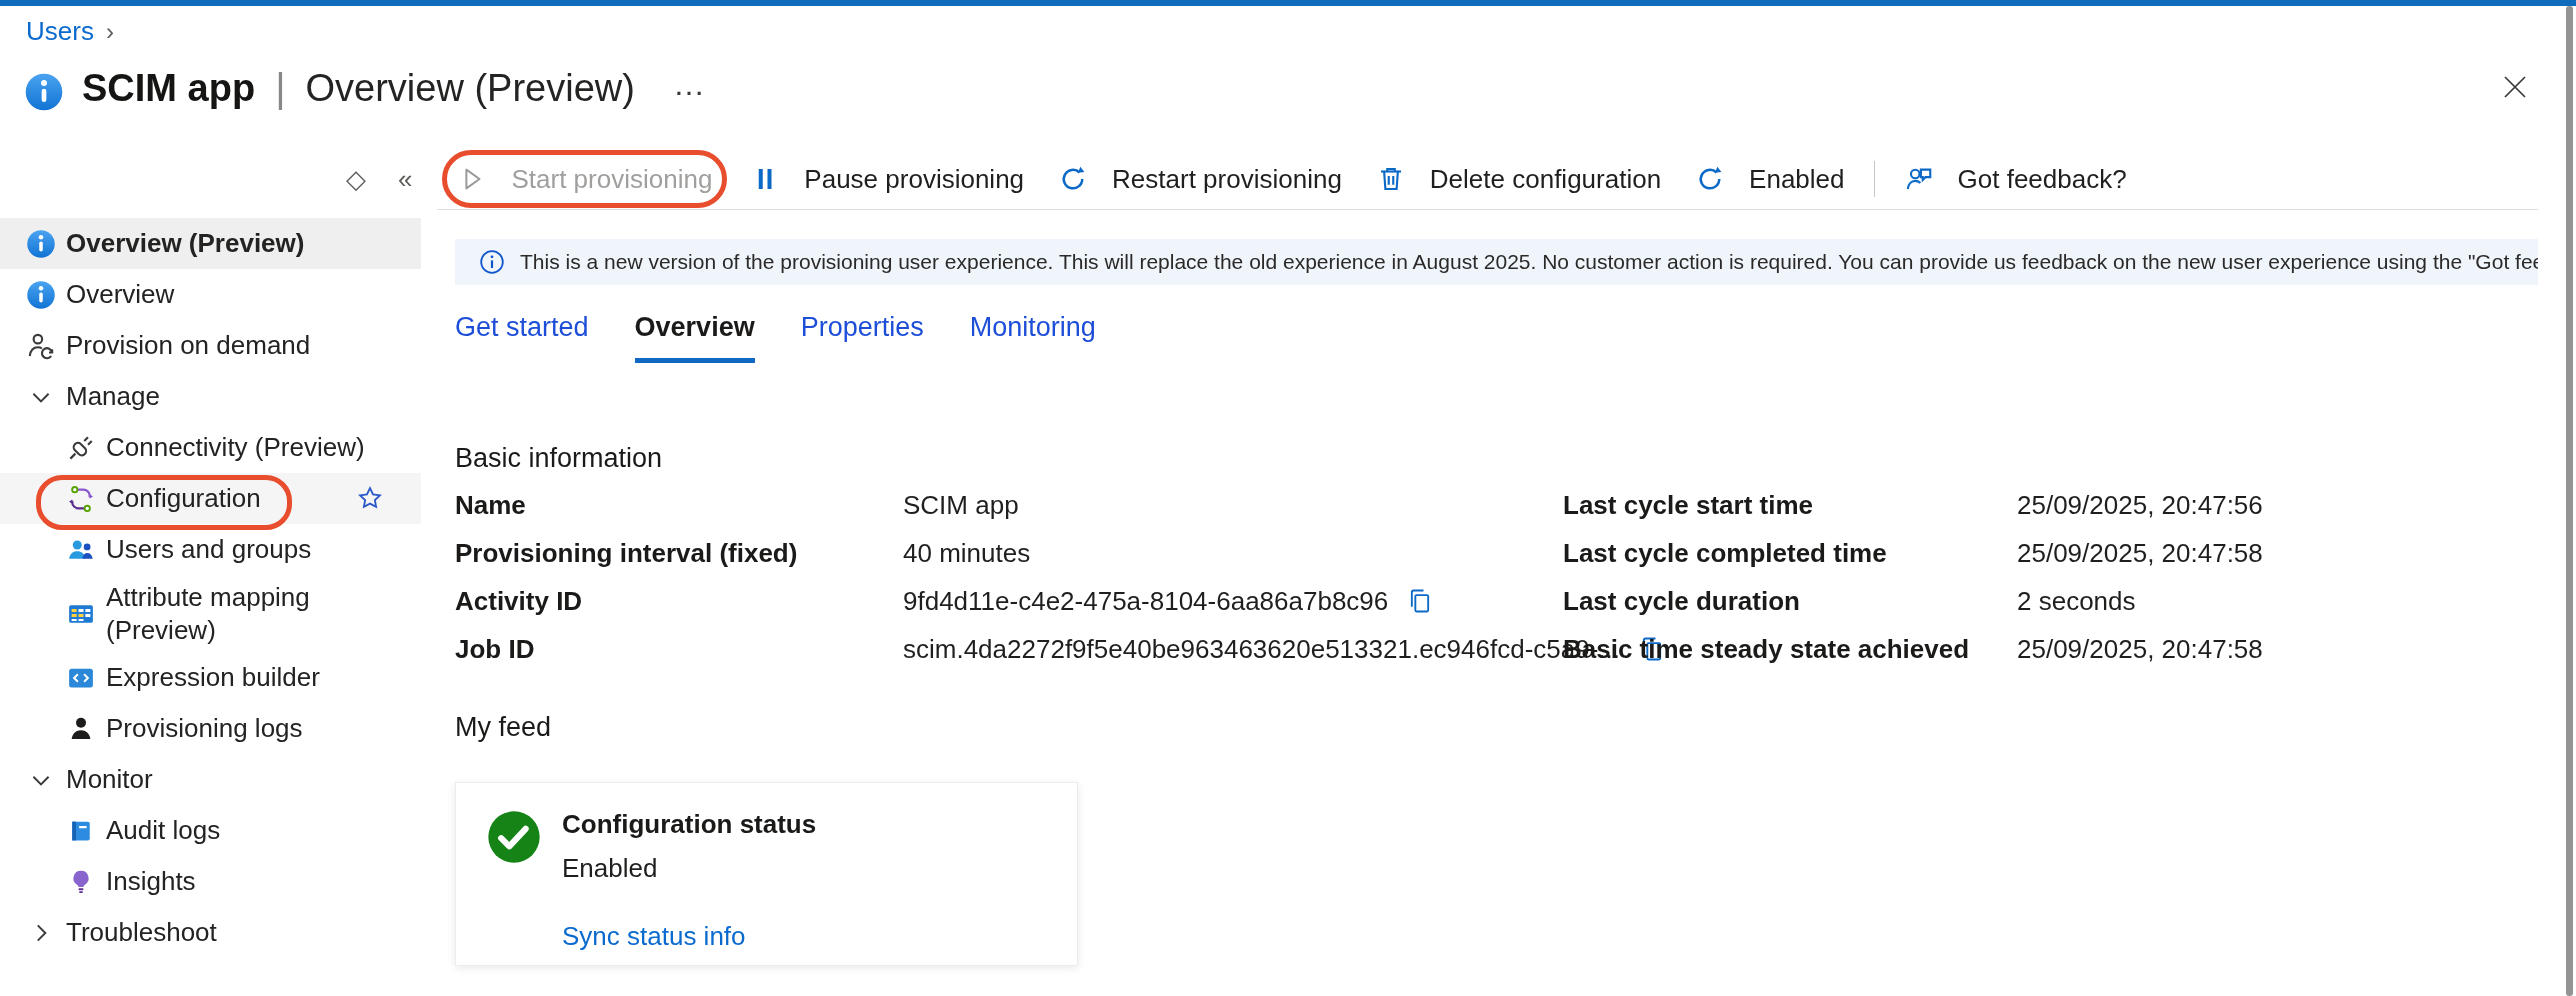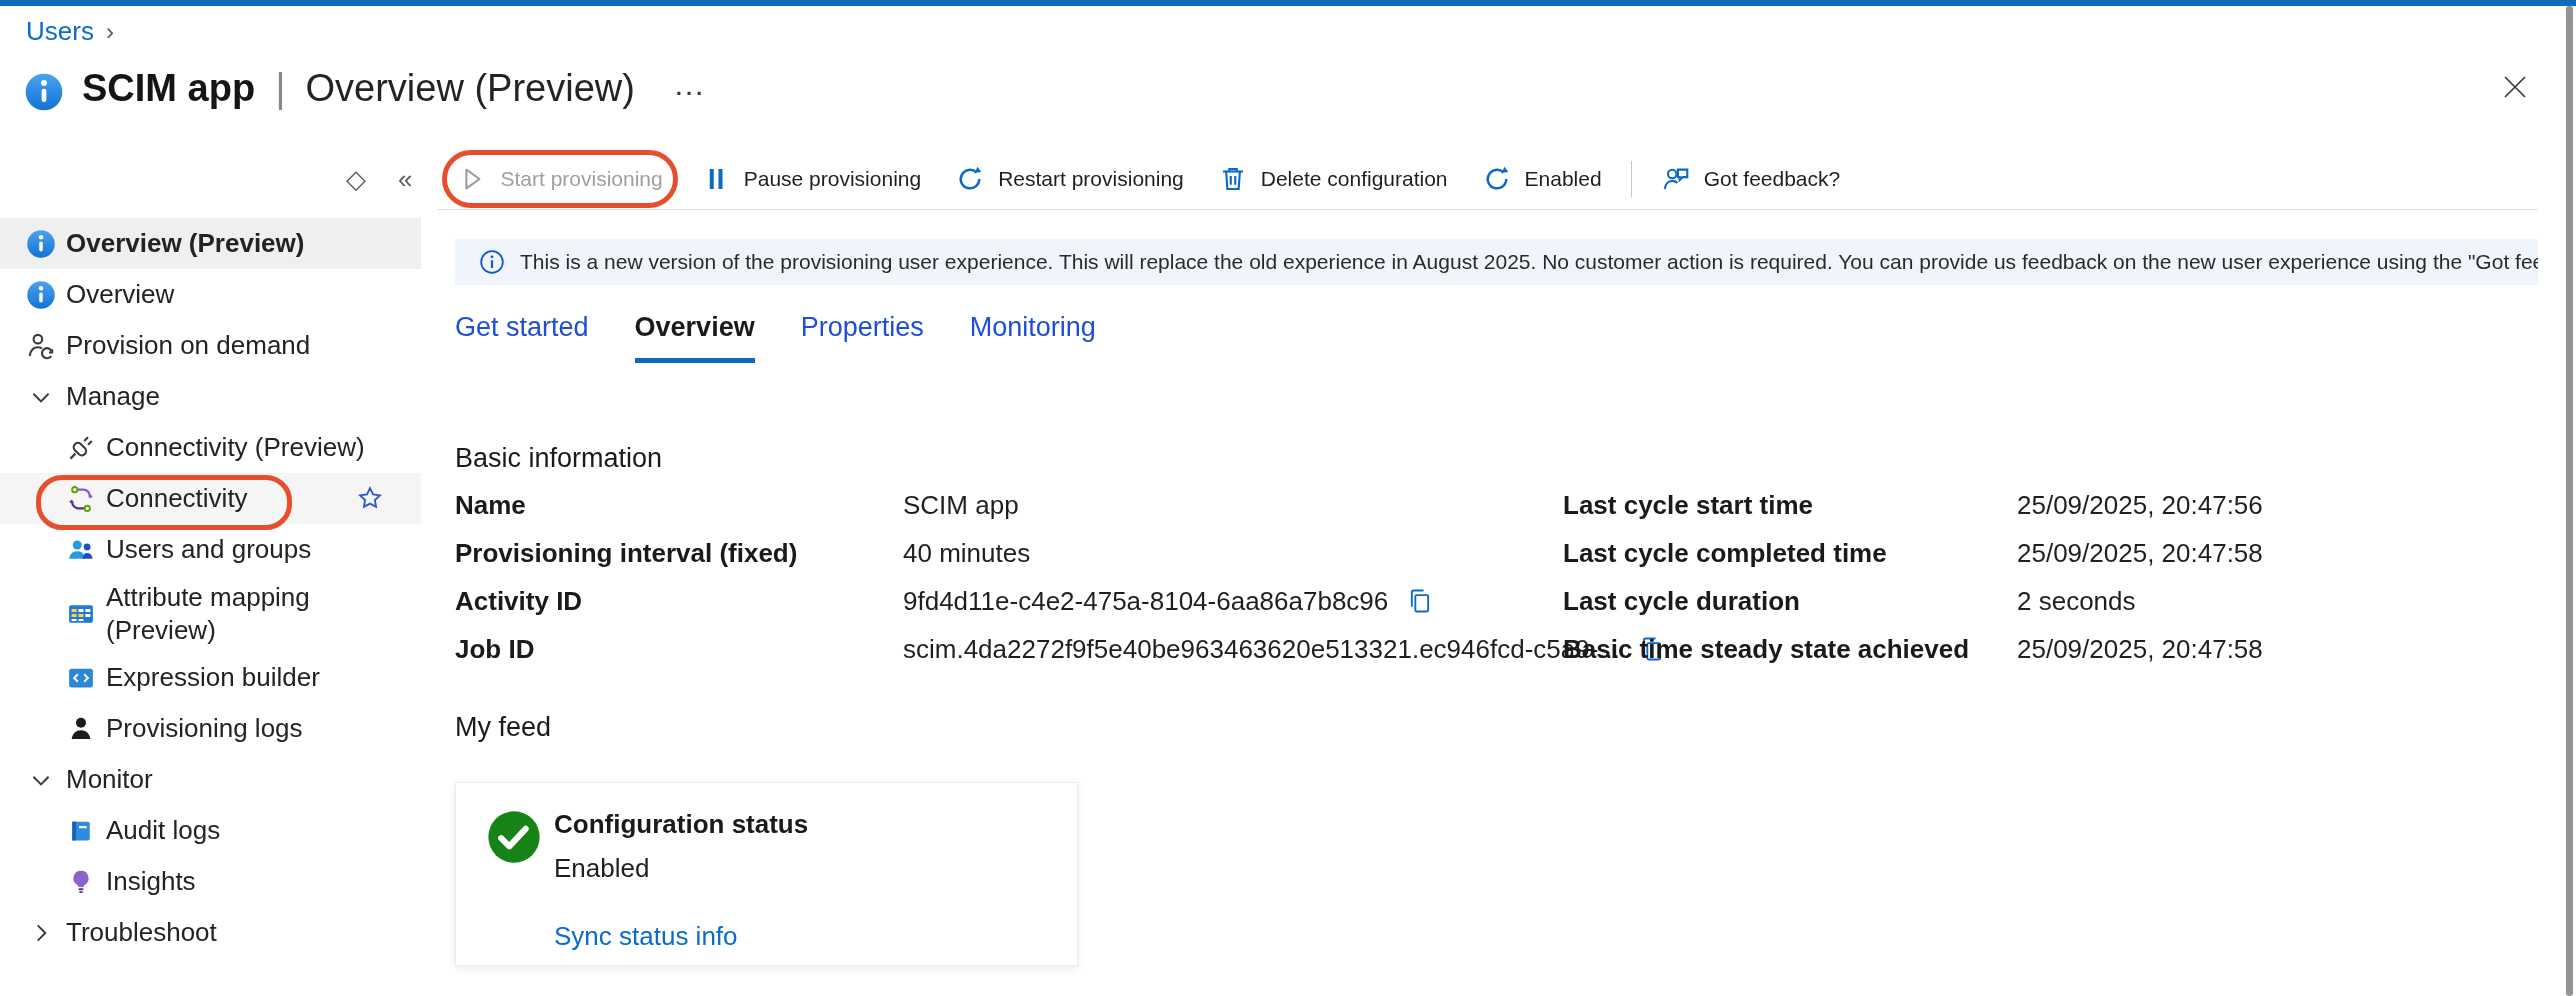--- a/index.html
+++ b/index.html
@@ -17,21 +17,21 @@
   .title-icon{width:40px;height:40px;margin-top:8px;}
   .title-main{font-size:38px;font-weight:700;color:#161514;}
   .title-sep{font-size:40px;font-weight:200;color:#8a8886;margin:0 2px;}
   .title-sub{font-size:38px;font-weight:400;color:#252423;}
   .ellipsis{font-size:32px;color:#3b3a39;margin-left:20px;margin-top:-8px;letter-spacing:2px;cursor:pointer;}
   .close-btn{position:absolute;top:72px;left:2500px;width:30px;height:30px;cursor:pointer;}
 
   
   .toolbar{position:absolute;top:150px;left:330px;height:58px;display:flex;align-items:center;}
   .tbico{padding:0 16px;color:#605e5c;font-size:26px;cursor:pointer;}
-  .tbtn{display:flex;align-items:center;gap:13px;font-size:21px;color:#201f1e;padding:0 17px;height:52px;cursor:pointer;white-space:nowrap;}
+  .tbtn{display:flex;align-items:center;gap:24px;font-size:26px;color:#201f1e;padding:0 17px;height:52px;cursor:pointer;white-space:nowrap;}
   .tbtn svg{width:30px;height:30px;flex:none;}
   .tbtn.disabled{color:#a19f9d;cursor:default;padding:0 10px;}
   .annotation-ring{border:5px solid #e84e2d;border-radius:30px;display:flex;align-items:center;margin:0 6px 0 14px;height:48px;}
   .tb-sep{width:1px;height:36px;background:#c8c6c4;margin:0 12px;}
   .toolbar-divider{position:absolute;top:209px;left:437px;width:2101px;height:1px;background:#e1dfdd;}
 
   
   .sidebar{position:absolute;top:218px;left:0;width:421px;}
   .srow{position:relative;display:flex;align-items:center;height:51px;font-size:26px;color:#242322;cursor:pointer;}
   .srow .ic{position:absolute;left:26px;width:30px;height:30px;}
@@ -63,21 +63,21 @@
   .info-col.right{left:1563px;}
   .irow{display:flex;align-items:center;height:48px;}
   .ilabel{font-size:26px;font-weight:600;color:#1b1a19;flex:none;}
   .left .ilabel{width:448px;}
   .right .ilabel{width:454px;}
   .ival{font-size:26px;color:#201f1e;display:flex;align-items:center;gap:18px;white-space:nowrap;}
   .copy-ic{width:28px;height:28px;cursor:pointer;}
 
   .card{position:absolute;top:782px;left:455px;width:623px;height:184px;background:#fff;border:1px solid #ececec;box-shadow:0 2px 8px rgba(0,0,0,.09);box-sizing:border-box;}
   .card .check{position:absolute;left:30px;top:26px;width:56px;height:56px;}
-  .card .cbody{position:absolute;left:98px;top:26px;display:flex;flex-direction:column;}
+  .card .cbody{position:absolute;left:106px;top:26px;display:flex;flex-direction:column;}
   .card-title{font-size:26px;font-weight:700;color:#1b1a19;}
   .card-status{font-size:26px;color:#201f1e;margin-top:13px;}
   .card-link{font-size:26px;color:#0b6ace;margin-top:37px;cursor:pointer;}
 
   .scrollbar{position:absolute;top:6px;right:3px;width:7px;height:990px;background:#949494;border-radius:3px;}
 </style>
 </head>
 <body>
 
 <div class="screen">
@@ -223,21 +223,21 @@
 
     <div class="srow hovered">
       <svg class="ic2" viewBox="0 0 24 24" fill="none">
           <path d="M8.5 4.5H14a5 5 0 0 1 5 5v1.2" stroke="#8a57ce" stroke-width="1.8"></path>
           <path d="M15.5 19.5H10a5 5 0 0 1-5-5v-1.2" stroke="#5c2d91" stroke-width="1.8"></path>
           <path d="M19 8.2v3.4l2.6-1.7z" fill="#8a57ce"></path>
           <path d="M5 15.8v-3.4l-2.6 1.7z" fill="#5c2d91"></path>
           <circle cx="7" cy="4.5" r="2.1" fill="#fff" stroke="#57a300" stroke-width="1.5"></circle>
           <circle cx="17" cy="19.5" r="2.1" fill="#fff" stroke="#57a300" stroke-width="1.5"></circle>
         </svg>
-      <span class="lbl2">Connectivity</span>
+      <span class="lbl2">Configuration</span>
       <span class="side-ring"></span>
       <svg class="star" viewBox="0 0 24 24" fill="none" stroke="#2b59c9" stroke-width="1.6">
           <path d="M12 3.5l2.6 5.4 5.9.8-4.3 4.1 1 5.8-5.2-2.8-5.2 2.8 1-5.8L3.5 9.7l5.9-.8z"></path>
         </svg>
     </div>
 
     <div class="srow">
       <svg class="ic2" viewBox="0 0 24 24">
           <circle cx="9" cy="8" r="3.6" fill="#2a9ae0"></circle>
           <path d="M2.5 19c.5-4 3-6 6.5-6s6 2 6.5 6z" fill="#2a9ae0"></path>

